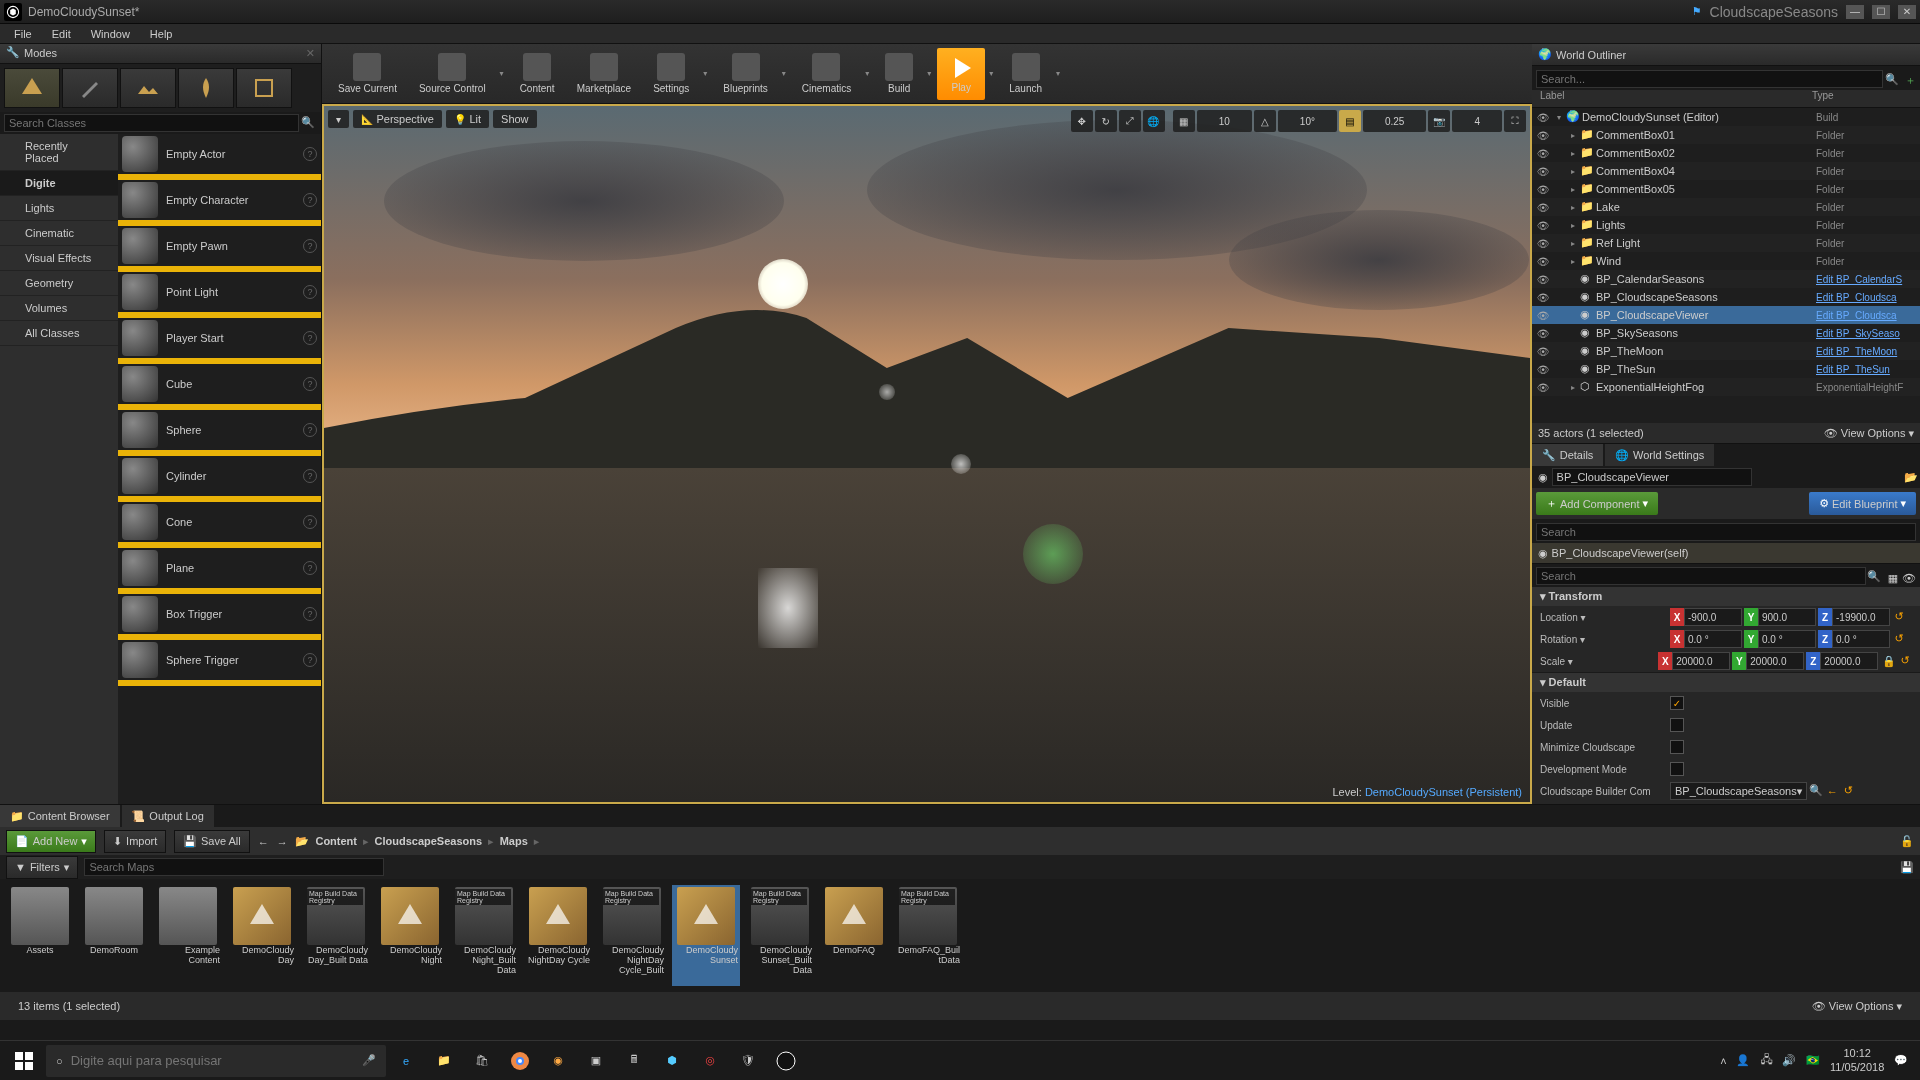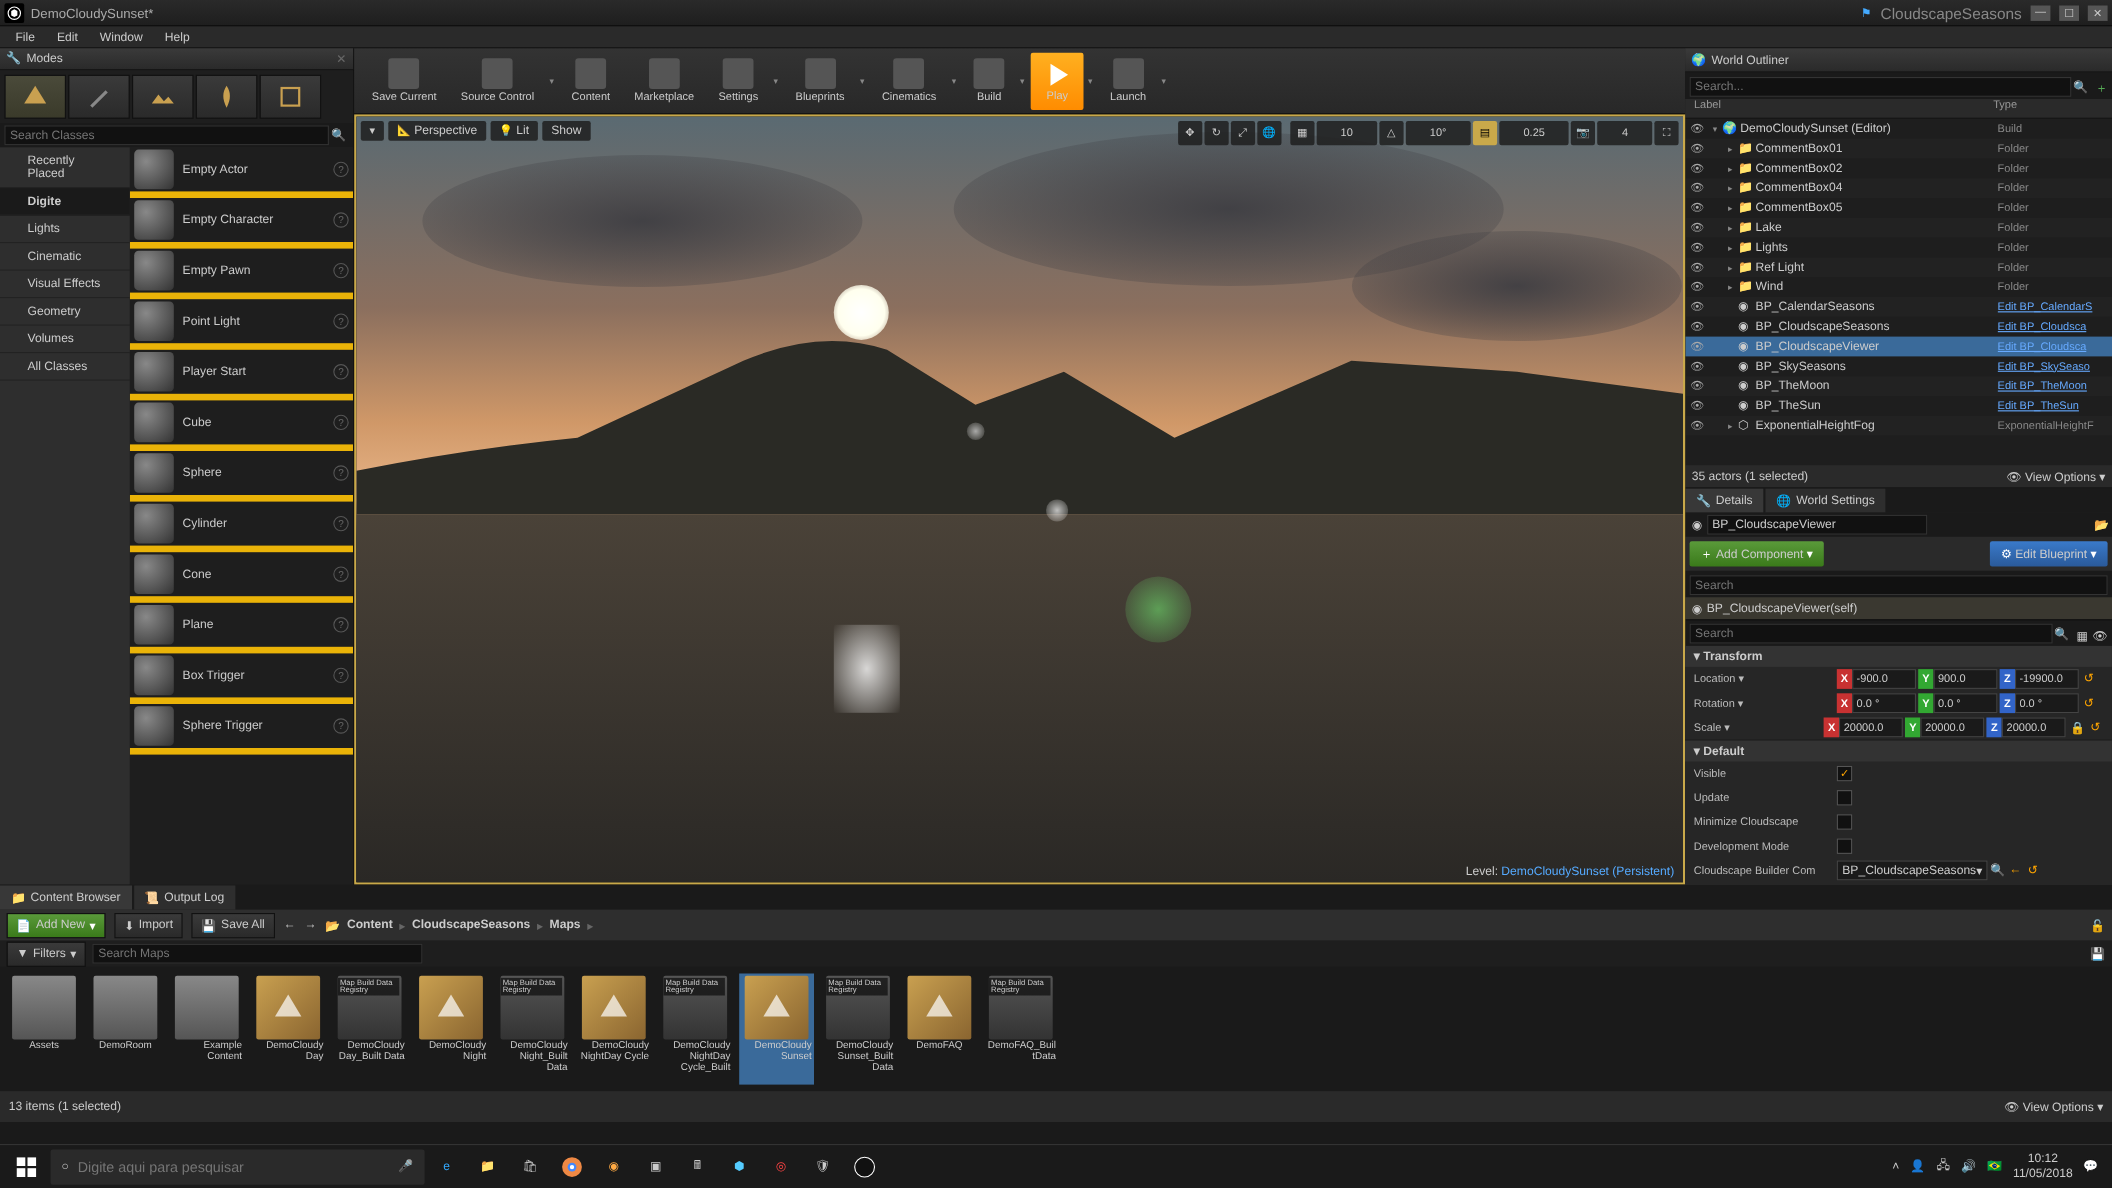--- a/index.html
+++ b/index.html
@@ -110,21 +110,21 @@
 .cb-filter{height:24px;background:#1e1e1e;display:flex;align-items:center;padding:0 6px;gap:6px}
 .cb-filter input{flex:1;max-width:300px;height:18px;background:#111;border:1px solid #333;color:#888;padding:0 4px}
 .assets{flex:1;display:flex;padding:6px;gap:6px;background:#1a1a1a;overflow-x:auto}
 .asset{width:68px;display:flex;flex-direction:column;align-items:center;cursor:pointer;padding:2px}
 .asset.sel{background:#3a6a9a}
 .asset .athumb{width:58px;height:58px;background:linear-gradient(#555,#333);border-radius:2px;display:flex;align-items:center;justify-content:center;position:relative;overflow:hidden}
 .asset .athumb.folder{background:linear-gradient(#888,#555)}
 .asset .athumb.map{background:linear-gradient(135deg,#c9a050,#8a6530)}
 .asset .athumb .tag{position:absolute;top:2px;right:2px;font-size:7px;background:rgba(0,0,0,.6);padding:1px 2px}
 .asset .albl{font-size:9px;text-align:right;margin-top:1px;line-height:1.1;word-break:break-word;color:#ccc}
-.cb-footer{height:28px;background:#2a2a2a;display:flex;align-items:center;padding:0 8px;justify-content:space-between;font-size:10px}
+.cb-footer{height:28px;background:#2a2a2a;display:flex;align-items:center;padding:0 18px;justify-content:space-between;font-size:10px}
 .taskbar{position:absolute;bottom:0;left:0;right:0;height:40px;background:#1a1a1a;display:flex;align-items:center;padding:0 4px;gap:2px;border-top:1px solid #333}
 .taskbar .start{width:40px;height:36px;display:flex;align-items:center;justify-content:center;cursor:pointer}
 .taskbar .search{flex:0 0 340px;height:32px;background:#2a2a2a;border-radius:2px;display:flex;align-items:center;padding:0 10px;gap:8px}
 .taskbar .search input{flex:1;background:transparent;border:none;color:#999;font-size:13px;outline:none}
 .taskbar .ticon{width:36px;height:36px;display:flex;align-items:center;justify-content:center;cursor:pointer}
 .taskbar .tray{margin-left:auto;display:flex;align-items:center;gap:10px;padding:0 8px}
 .taskbar .clock{text-align:center;font-size:11px;line-height:1.2}
 svg{display:block}
 </style>
 </head>

